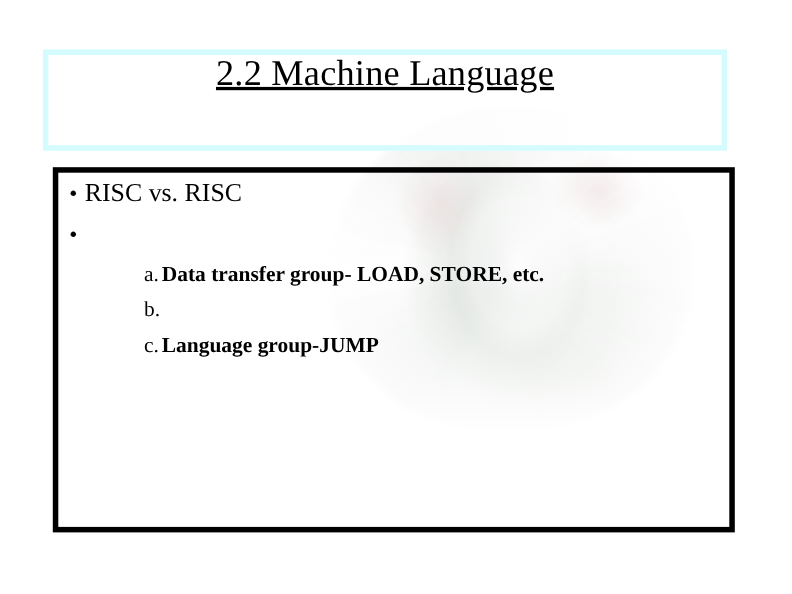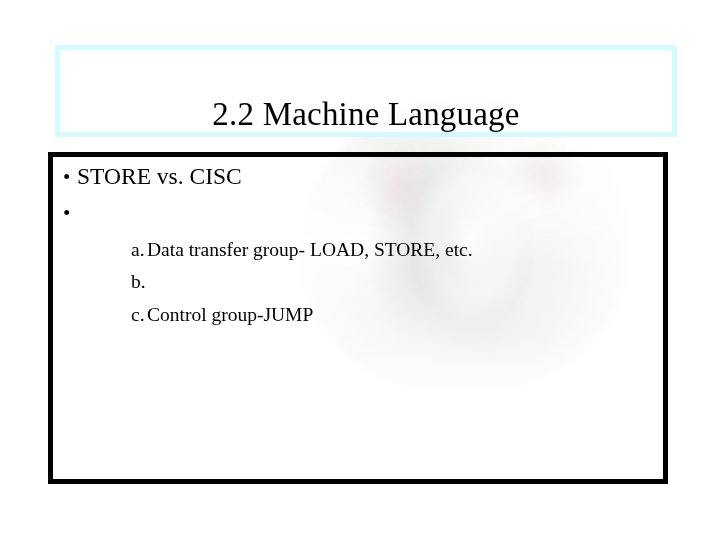--- a/index.html
+++ b/index.html
@@ -69,31 +69,32 @@
     position: absolute;
     inset: -10px;
     background:
       linear-gradient(to bottom, rgba(255,255,255,0.0) 55%, rgba(255,255,255,1) 96%),
       linear-gradient(to right, rgba(255,255,255,0.55) 0%, rgba(255,255,255,0) 22%, rgba(255,255,255,0) 74%, rgba(255,255,255,0.92) 100%);
   }
 
   
   #title-box {
     position: absolute;
-    left: 55px;
+    left: 39px;
     top: 45px;
     width: 622px;
     height: 92px;
     box-sizing: border-box;
     border: 5px solid #d4fbfd;
     background: rgba(255,255,255,0.82);
     z-index: 3;
     display: flex;
-    align-items: flex-end;
+    align-items: flex-start;
     justify-content: center;
+    text-decoration: underline;
   }
   #title-text {
     font-size: 33px;
     line-height: 1.05;
     color: #000000;
     white-space: nowrap;
     letter-spacing: 0.2px;
   }
 
   
@@ -148,20 +149,21 @@
     margin-bottom: 13px;
     white-space: nowrap;
   }
   .sub-mark {
     display: inline-block;
     min-width: 16px;
     flex: 0 0 auto;
   }
   .sub-text {
     flex: 0 1 auto;
+    font-weight: bold;
   }
 </style>
 </head>
 <body>
 
 <div id="slide">
 
   <div class="watermark">
     <div class="wm-layer wm-d"></div>
     <div class="wm-layer wm-a"></div>
@@ -172,40 +174,40 @@
 
   <div id="title-box">
     <div id="title-text">2.2 Machine Language</div>
   </div>
 
   <div id="body-box">
     <div id="body-inner">
 
       <div class="bullet-line">
         <span class="bullet-mark">•</span>
-        <span class="bullet-text">STORE vs. CISC</span>
+        <span class="bullet-text">RISC vs. RISC</span>
       </div>
 
       <div class="bullet-line">
         <span class="bullet-mark">•</span>
       </div>
 
       <div class="sub-list">
 
         <div class="sub-line">
           <span class="sub-mark">a.</span>
           <span class="sub-text">Data transfer group- LOAD, STORE, etc.</span>
         </div>
 
         <div class="sub-line">
           <span class="sub-mark">b.</span>
         </div>
 
         <div class="sub-line">
           <span class="sub-mark">c.</span>
-          <span class="sub-text">Control group-JUMP</span>
+          <span class="sub-text">Language group-JUMP</span>
         </div>
 
       </div>
     </div>
   </div>
 
 </div>
 
 </body></html>

